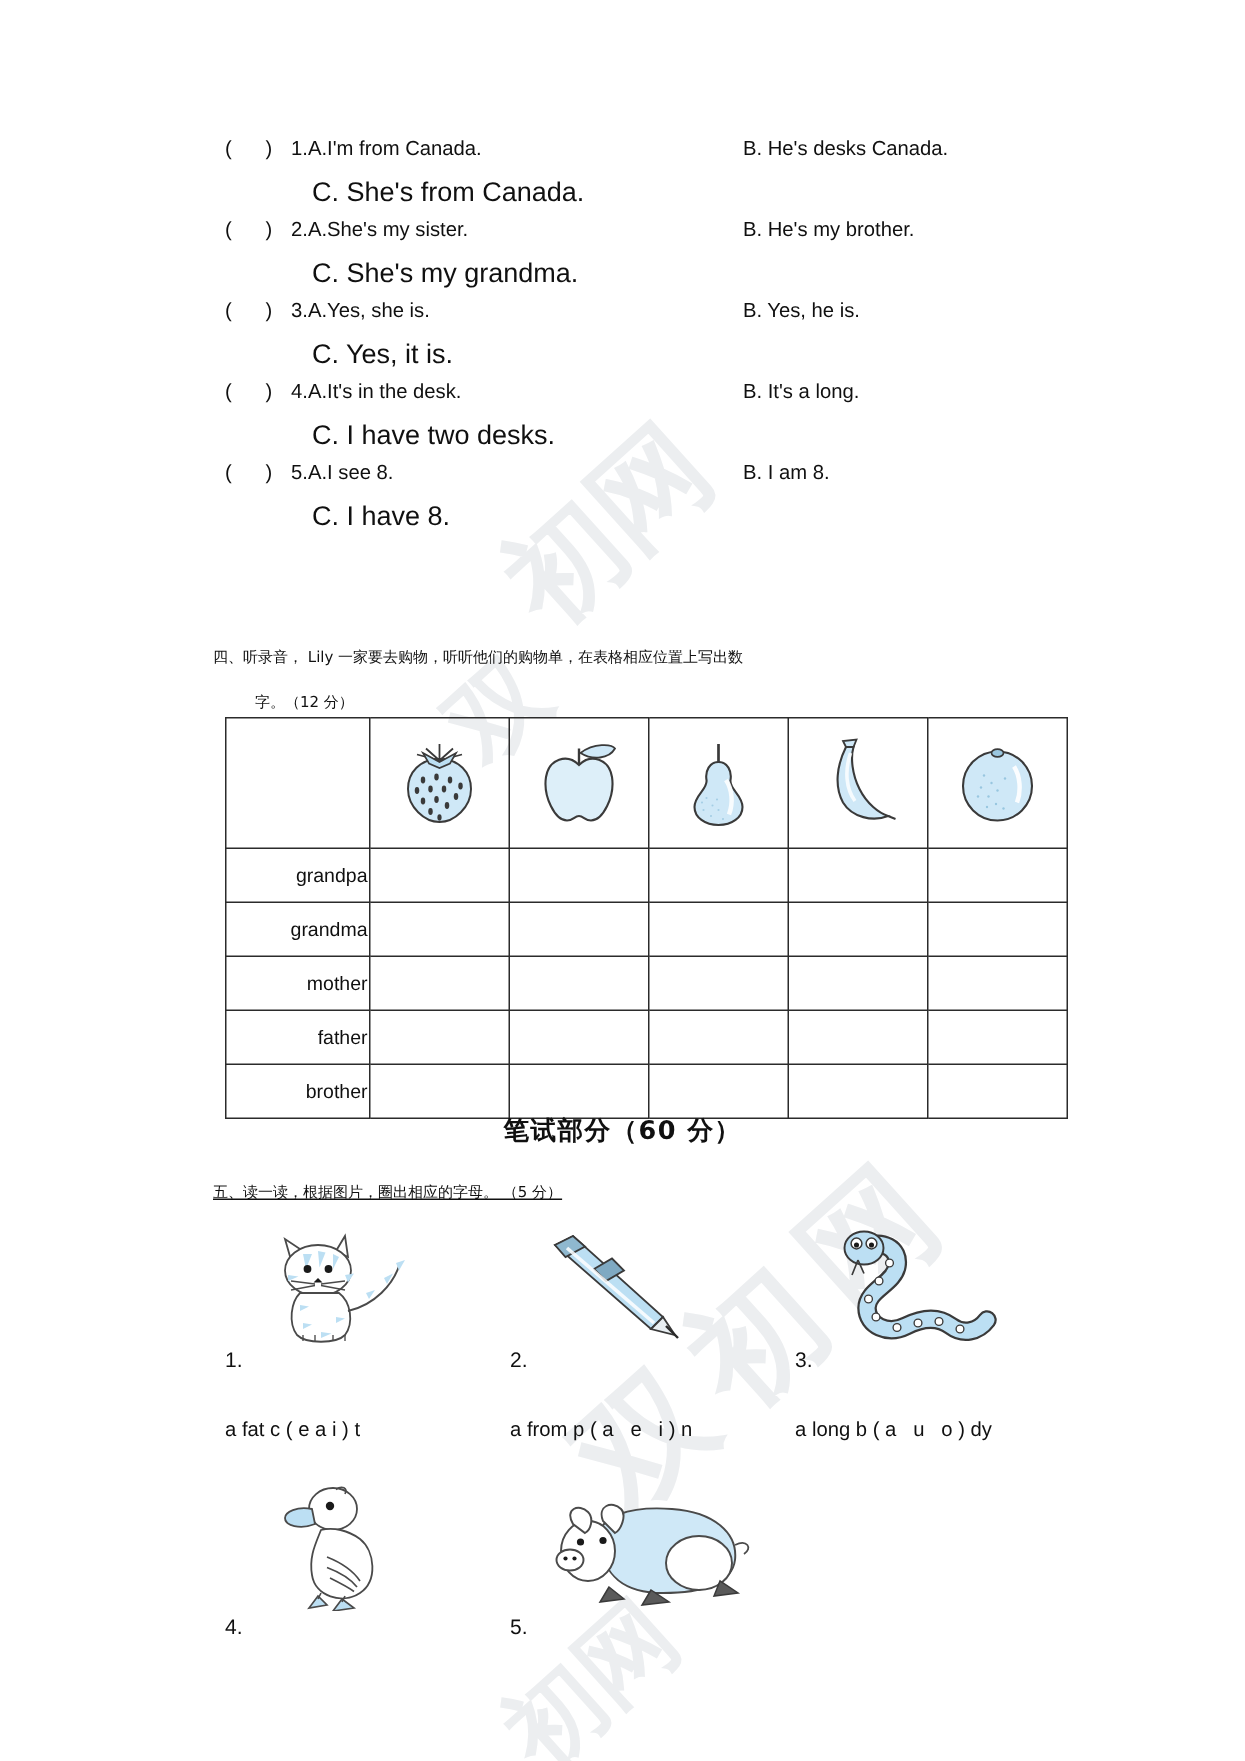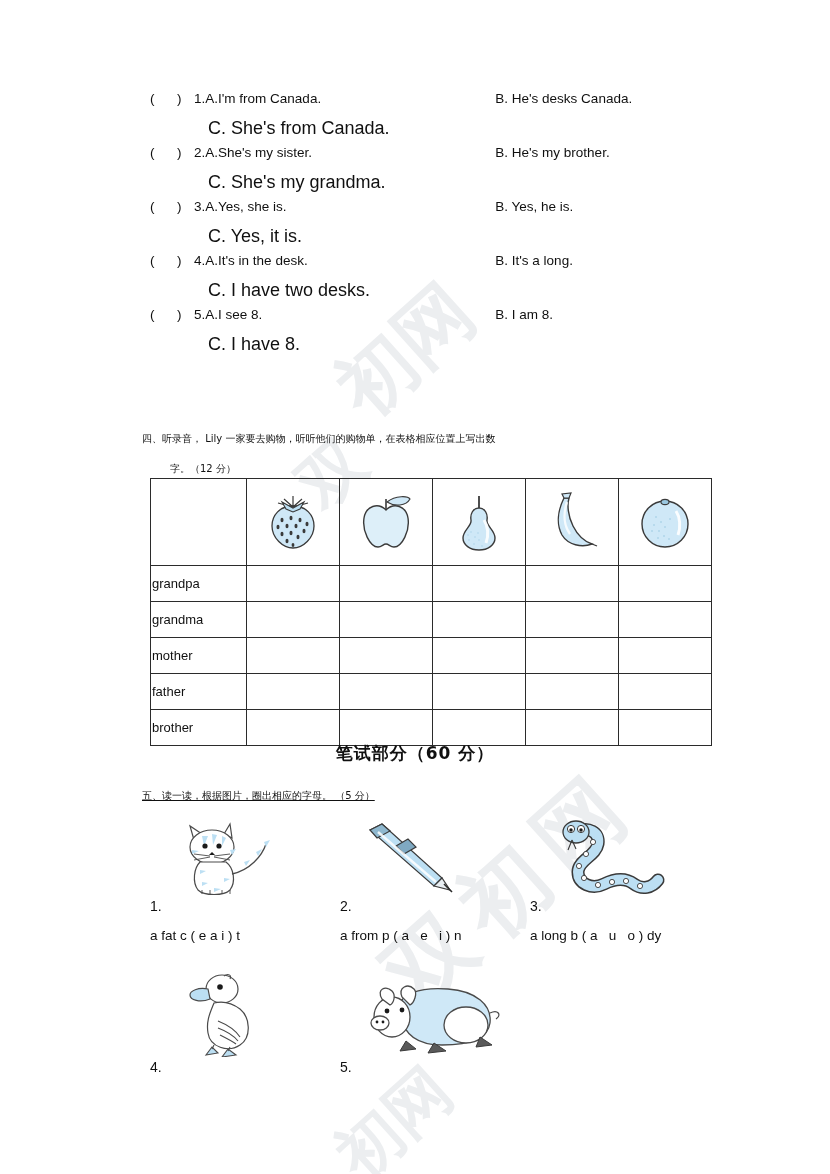--- a/index.html
+++ b/index.html
@@ -109,21 +109,21 @@
     position: absolute;
     left: 150px;
     top: 478px;
     border-collapse: collapse;
     table-layout: fixed;
     width: 562px;
   }
   .shop-table td {
     border: 1px solid #2b2b2b;
     height: 33px;
-    text-align: left;
+    text-align: right;
     vertical-align: middle;
     font-size: 13px;
   }
   .shop-table .hdr-row td { height: 84px; }
   .shop-table col.label-col { width: 96px; }
   .shop-table col.fruit-col { width: 93px; }
   .fruit-cell svg { display: block; margin: 0 auto; }
 
   
   .phonics {
@@ -145,21 +145,21 @@
     padding-left: 16px;
   }
   .ph-num-line {
     font-size: 14px;
     line-height: 20px;
     height: 20px;
   }
   .ph-answer {
     font-size: 13.5px;
     line-height: 22px;
-    margin-top: 9px;
+    margin-top: 26px;
     white-space: pre;
   }
   .ph-row2 { margin-top: 30px; }
   .ph-row2 .ph-cell { width: 190px; }
   .ph-row2 .ph-pic { height: 80px; }
 </style>
 </head>
 <body>
 
 <div class="page">

